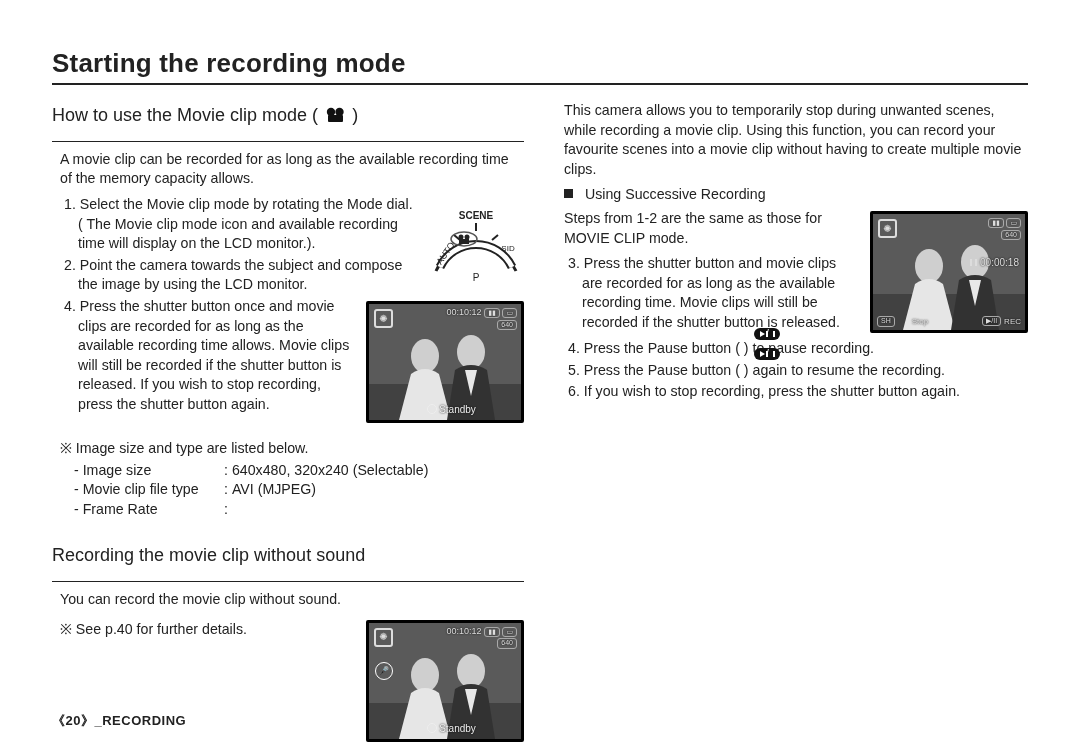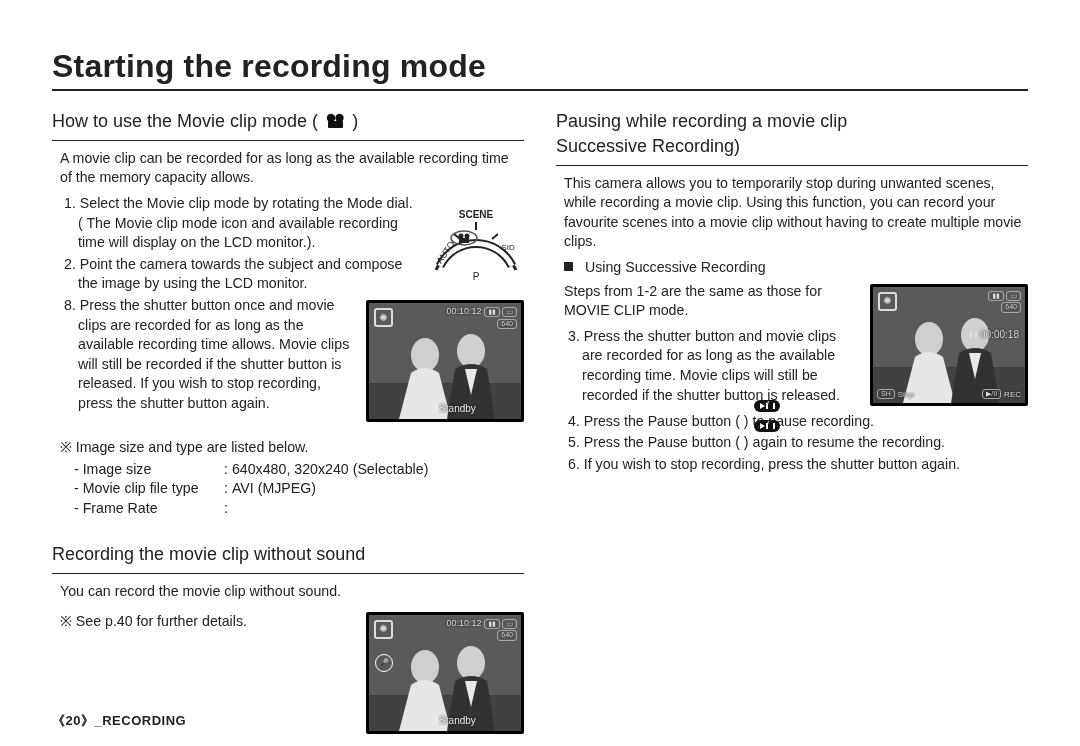--- a/index.html
+++ b/index.html
@@ -12,41 +12,41 @@
     color: #222;
   }
   .page {
     position: relative;
     width: 1080px;
     height: 746px;
     box-sizing: border-box;
     padding: 48px 52px 24px 52px;
   }
   .page-title {
-    font-size: 32px;
+    font-size: 26px;
     font-weight: bold;
     letter-spacing: 0.2px;
     border-bottom: 2px solid #222;
     padding-bottom: 4px;
     margin: 0 0 12px 0;
   }
   .columns {
     display: flex;
     gap: 32px;
   }
   .col {
     flex: 1 1 0;
     font-size: 14.2px;
     line-height: 1.38;
   }
   .subhead {
     font-size: 18px;
     font-weight: 400;
     border-bottom: 1.5px solid #222;
-    padding-bottom: 6px;
+    padding-bottom: 13px;
     margin: 6px 0 8px 0;
   }
   .subhead .mode-icon {
     display: inline-flex;
     vertical-align: -3px;
     margin-left: 2px;
   }
   .lead {
     margin: 4px 0 6px 8px;
   }
@@ -131,21 +131,21 @@
   .lcd .osd-bc {
     position: absolute; bottom: 3px; left: 13px; right: 0; text-align: center;
     color: #eee; font-size: 10px; text-shadow: 0 0 2px #000;
   }
   .lcd .osd-bc .circ {
     display:inline-block; width:8px; height:8px; border:1.5px solid #eee; border-radius:50%;
     vertical-align:-1px; margin-right:2px;
   }
   .lcd .osd-bl {
     position: absolute; bottom: 3px; left: 4px; color:#ddd; font-size: 8px;
-    display:flex; gap: 3px; align-items:center; text-shadow:0 0 2px #000;
+    display:flex; gap: 17px; align-items:center; text-shadow:0 0 2px #000;
   }
   .lcd .osd-br {
     position: absolute; bottom: 3px; right: 4px; color:#ddd; font-size: 8px;
     display:flex; gap: 3px; align-items:flex-start; text-shadow:0 0 2px #000;
   }
   .lcd .osd-rec {
     position:absolute; top:36%; right:6px; color:#ddd; font-size:10px; text-shadow:0 0 2px #000;
   }
   .lcd .pill {
     display:inline-block; padding:0 3px; border:1px solid #aaa; border-radius:3px; font-size:7px;
@@ -258,21 +258,21 @@
           <div class="osd-tl">✺</div>
           <div class="osd-tr">
             <span>00:10:12</span>&nbsp;<span class="pill">▮▮</span>&nbsp;<span class="pill">▭</span><br>
             <span class="pill">640</span>
           </div>
           <div class="osd-bc"><span class="circ"></span><span>Standby</span></div>
         </div>
       </div>
 
       <ul class="steps">
-        <li>8. Press the shutter button once and movie clips are recorded for as long as the available recording time allows. Movie clips will still be recorded if the shutter button is released. If you wish to stop recording, press the shutter button again.</li>
+        <li>4. Press the shutter button once and movie clips are recorded for as long as the available recording time allows. Movie clips will still be recorded if the shutter button is released. If you wish to stop recording, press the shutter button again.</li>
       </ul>
 
       <div class="clearfix"></div>
 
       <ul class="note-list">
         <li>※ Image size and type are listed below.</li>
       </ul>
       <ul class="specs">
         <li class="spec-row">
           <span class="spec-label">- Image size</span>
@@ -320,24 +320,20 @@
         </div>
       </div>
 
       <ul class="note-list">
         <li>※ See p.40 for further details.</li>
       </ul>
       <div class="clearfix"></div>
     </div>
 
     <div class="col">
-      <div class="subhead">
-        <span>Pausing while recording a movie clip</span><br>
-        <span>Successive Recording)</span>
-      </div>
       <div class="lead">This camera allows you to temporarily stop during unwanted scenes, while recording a movie clip. Using this function, you can record your favourite scenes into a movie clip without having to create multiple movie clips.</div>
 
       <div class="sq-line bullet-sq">
         <span>Using Successive Recording</span>
       </div>
 
       <div class="float-fig" style="margin-top:2px">
         <div class="lcd">
           <svg class="people" viewBox="0 0 152 116" preserveAspectRatio="xMidYMid slice">
             <rect width="152" height="116" fill="#5a5a5a"></rect>

